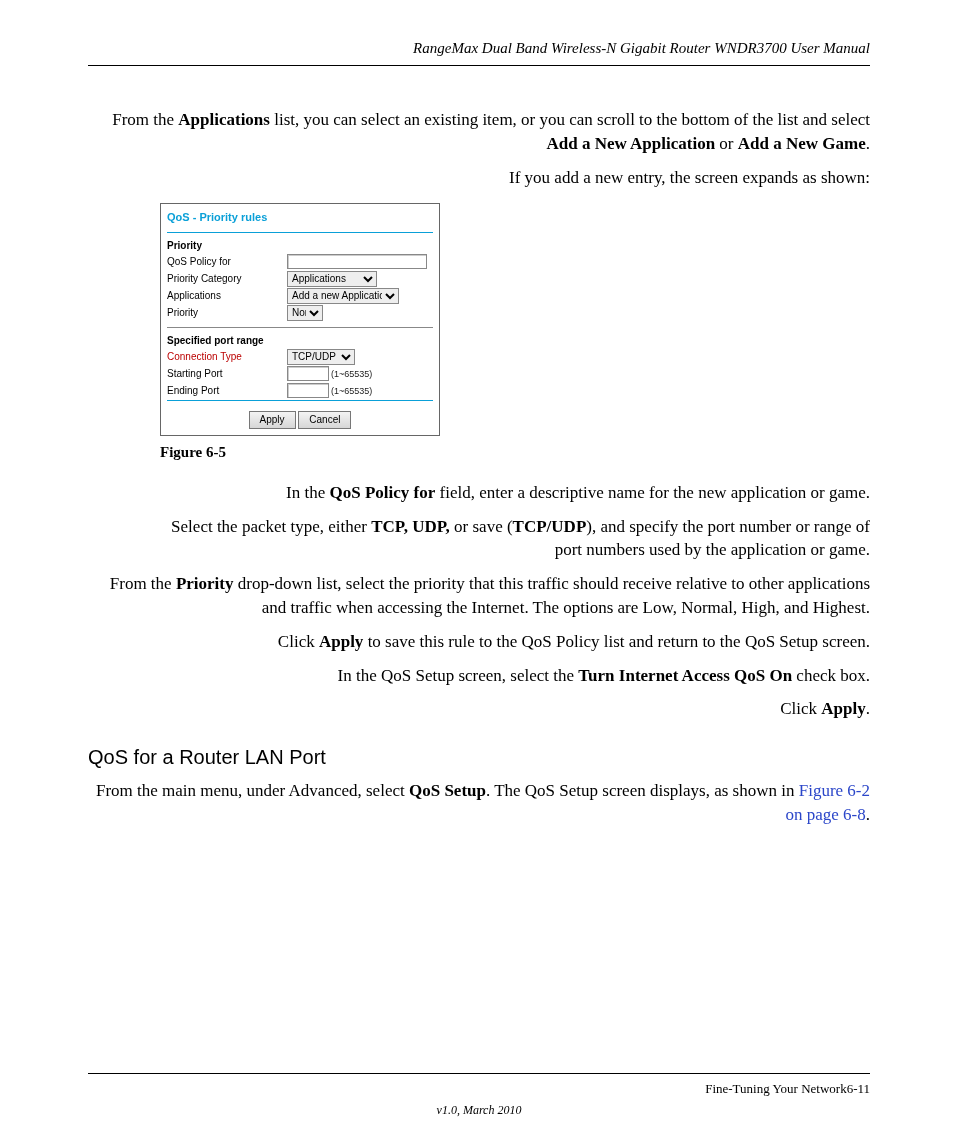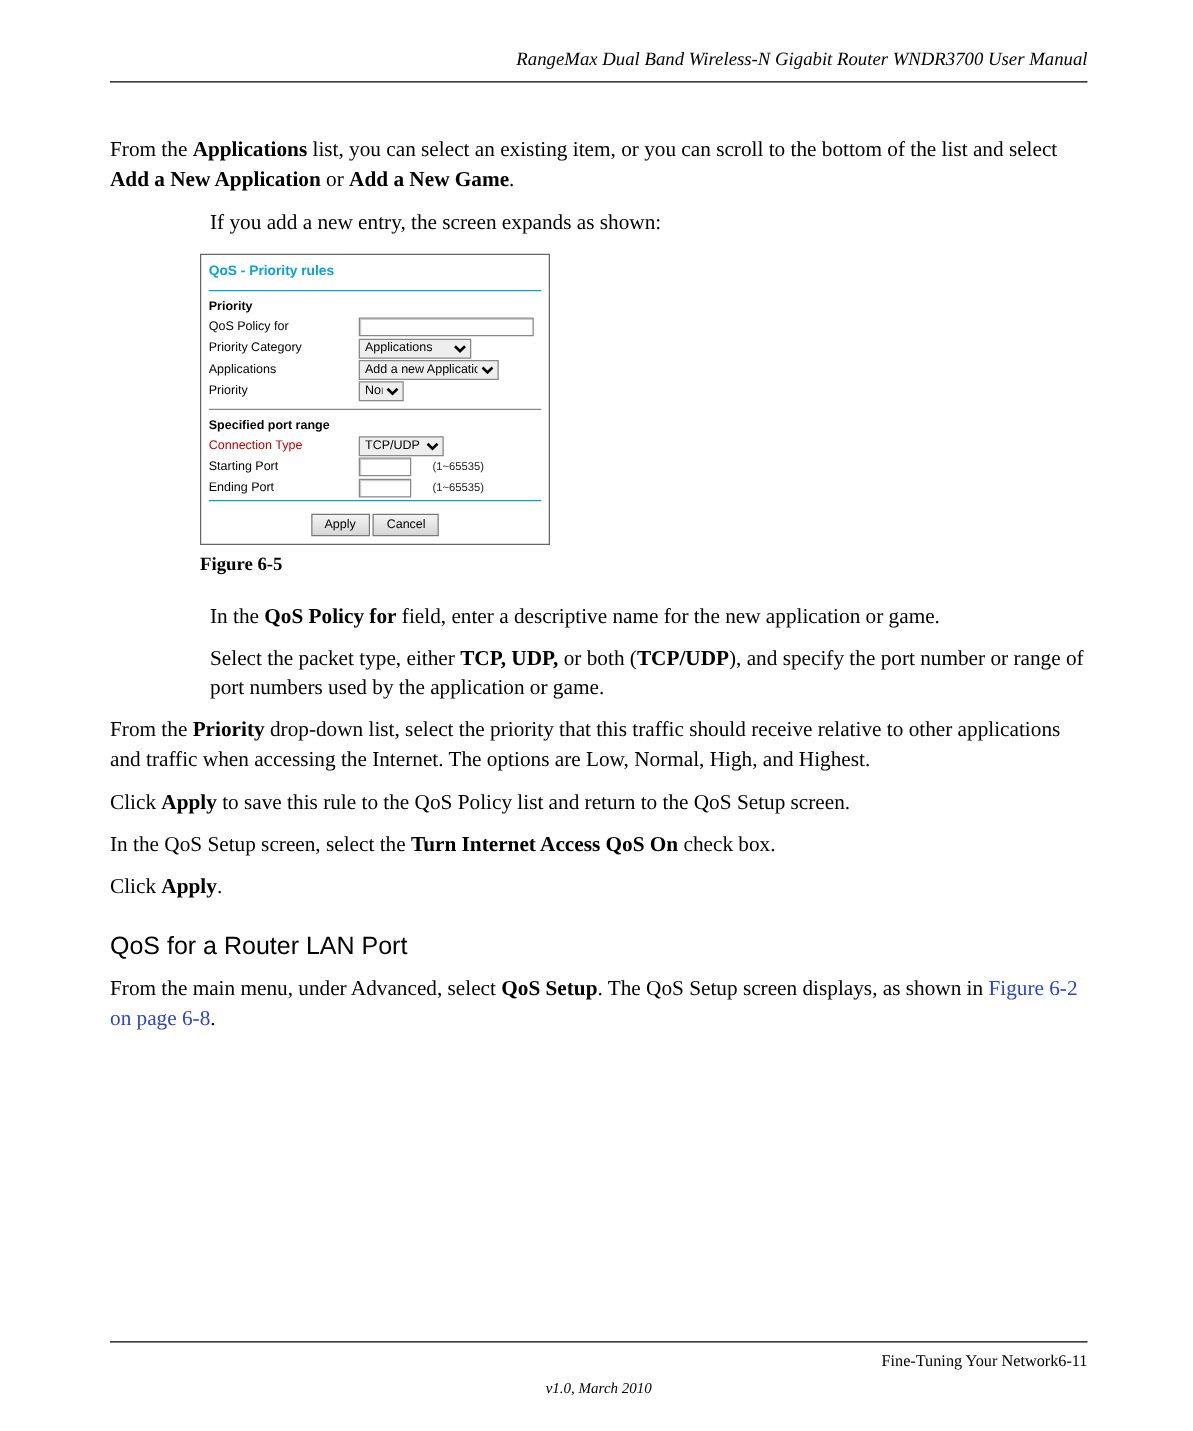--- a/index.html
+++ b/index.html
@@ -27,21 +27,21 @@
   }
   .hr { border: 0; border-top: 1.5px solid #000; margin: 0; }
   .content {
     padding-top: 42px;
   }
   .step {
     margin-left: 40px;
     margin-bottom: 0;
   }
   .strong { font-weight: bold; }
-  .para { margin: 0 0 10px 0; }
+  .para { margin: 0 0 10px 0; text-align: right; }
   .sub-step {
     margin-left: 80px;
   }
   .figure-wrap {
     margin: 14px 0 6px 72px;
   }
   
   .qos-panel {
     width: 280px;
     border: 1px solid #666;
@@ -86,21 +86,21 @@
   }
   .qos-select {
     height: 16px;
     font-size: 10px;
     border: 1px solid #888;
     background: #eee;
   }
   .qos-hint {
     font-size: 9px;
     color: #222;
-    margin-left: 17px;
+    margin-left: 2px;
   }
   .qos-buttons {
     text-align: center;
     padding-top: 4px;
   }
   .qos-btn {
     font-family: Arial, Helvetica, sans-serif;
     font-size: 10px;
     height: 18px;
     padding: 0 10px;
@@ -199,21 +199,21 @@
           <button class="qos-btn">Cancel</button>
         </div>
       </div>
     </div>
     <div class="fig-caption">Figure 6-5</div>
 
     <p class="para sub-step">
       <span>In the </span><span class="strong">QoS Policy for</span><span> field, enter a descriptive name for the new application or game.</span>
     </p>
     <p class="para sub-step">
-      <span>Select the packet type, either </span><span class="strong">TCP, UDP,</span><span> or both (</span><span class="strong">TCP/UDP</span><span>), and specify the port number or range of port numbers used by the application or game.</span>
+      <span>Select the packet type, either </span><span class="strong">TCP, UDP,</span><span> or save (</span><span class="strong">TCP/UDP</span><span>), and specify the port number or range of port numbers used by the application or game.</span>
     </p>
 
     <p class="para step">
       <span>From the </span><span class="strong">Priority</span><span> drop-down list, select the priority that this traffic should receive relative to other applications and traffic when accessing the Internet. The options are Low, Normal, High, and Highest.</span>
     </p>
     <p class="para step">
       <span>Click </span><span class="strong">Apply</span><span> to save this rule to the QoS Policy list and return to the QoS Setup screen.</span>
     </p>
     <p class="para step">
       <span>In the QoS Setup screen, select the </span><span class="strong">Turn Internet Access QoS On</span><span> check box.</span>

